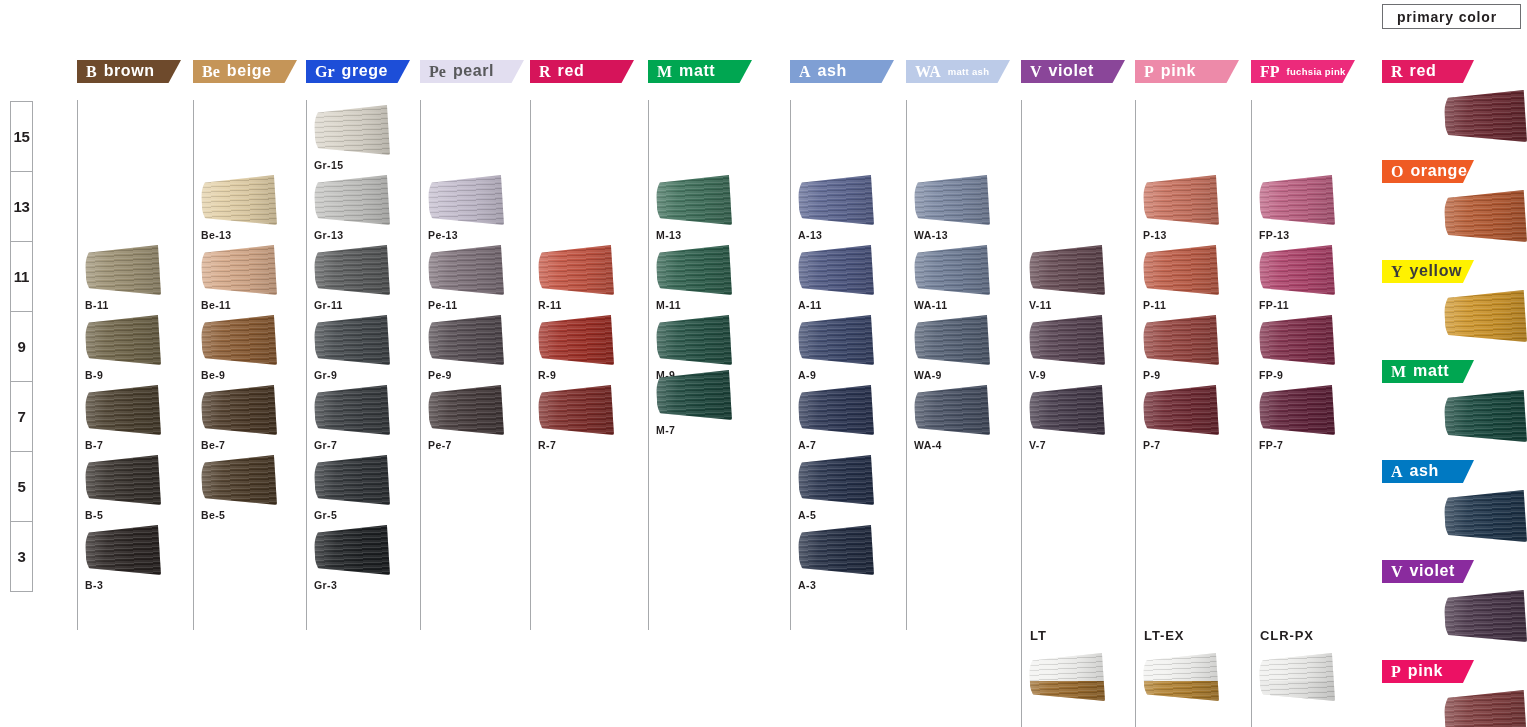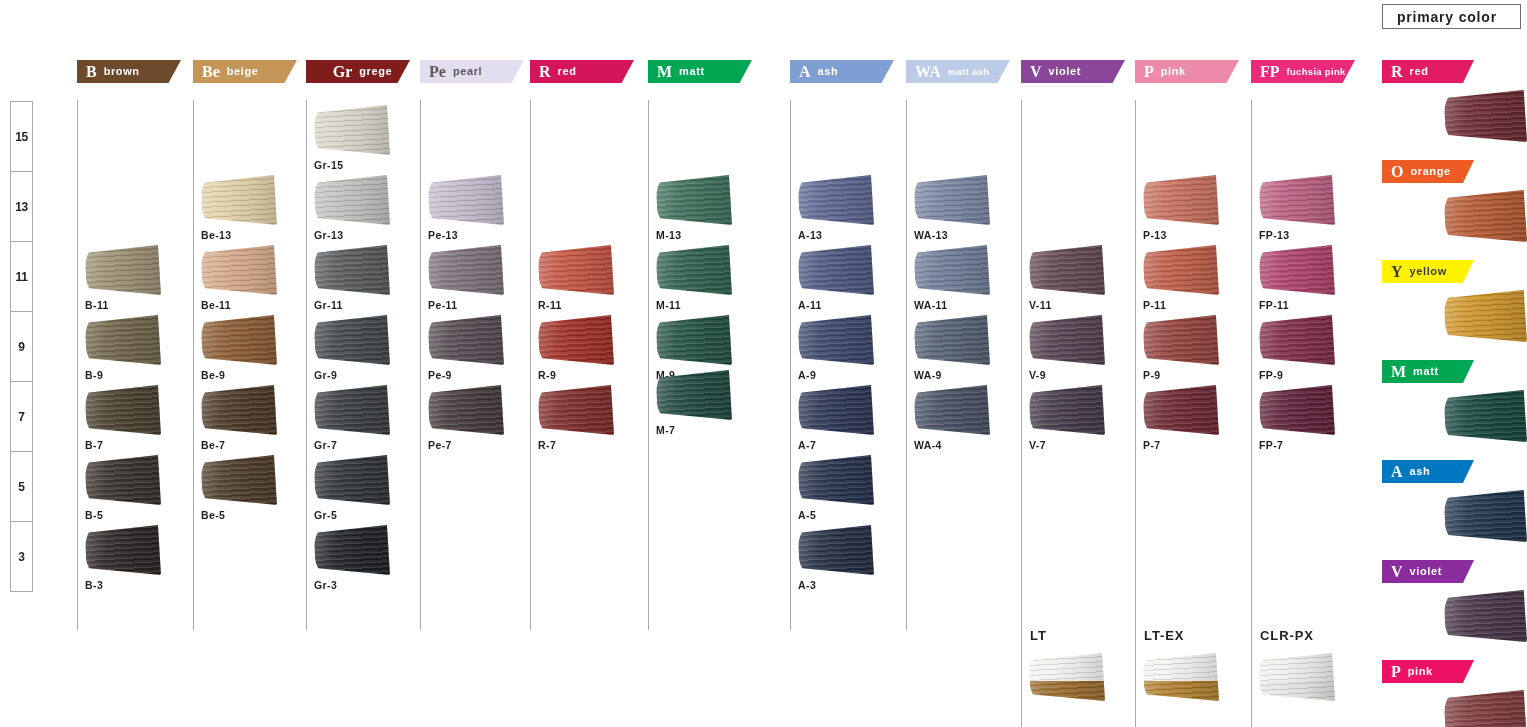--- a/index.html
+++ b/index.html
@@ -45,21 +45,21 @@
     width: 23px;
     border: 1px solid #a7a9ac;
     border-bottom: none;
   }
   .level-cell {
     height: 70px;
     border-bottom: 1px solid #a7a9ac;
     display: flex;
     align-items: center;
     justify-content: center;
-    font-size: 12px;
+    font-size: 15px;
     font-weight: bold;
     letter-spacing: -0.3px;
     color: #231f20;
   }
 
   
   .column {
     position: absolute;
     top: 60px;
     width: 114px;
@@ -84,21 +84,21 @@
     clip-path: polygon(0 0, 100% 0, 88% 100%, 0 100%);
   }
   .col-tag .code {
     font-family: "Liberation Serif", serif;
     font-weight: bold;
     font-size: 16px;
     line-height: 1;
     margin-right: 7px;
   }
   .col-tag .name {
-    font-size: 11px;
+    font-size: 16px;
     font-weight: bold;
     letter-spacing: .6px;
     line-height: 1.05;
   }
   .col-tag .name.two-line { font-size: 9.5px; letter-spacing: .3px; }
 
   
   .swatch-cell {
     position: absolute;
     left: 8px;
@@ -307,21 +307,21 @@
         <div class="swatch-cell" style="top: 395px;">
           <div class="swatch" style="background: rgb(75, 58, 39);">
             <div class="fibers"></div>
             <div class="sheen"></div>
           </div>
           <div class="swatch-label">Be-5</div>
         </div>
       </div>
       <div class="column" style="left: 306px;">
         <div class="divider"></div>
-        <div class="col-tag" style="background: #7f1d1d; color: rgb(255, 255, 255); justify-content: center;">
+        <div class="col-tag" style="background: #1d4ed8; color: rgb(255, 255, 255);">
           <span class="code">Gr</span>
           <span class="name">grege</span>
         </div>
         <div class="swatch-cell" style="top: 45px;">
           <div class="swatch" style="background: rgb(217, 212, 201);">
             <div class="fibers"></div>
             <div class="sheen"></div>
           </div>
           <div class="swatch-label">Gr-15</div>
         </div>

